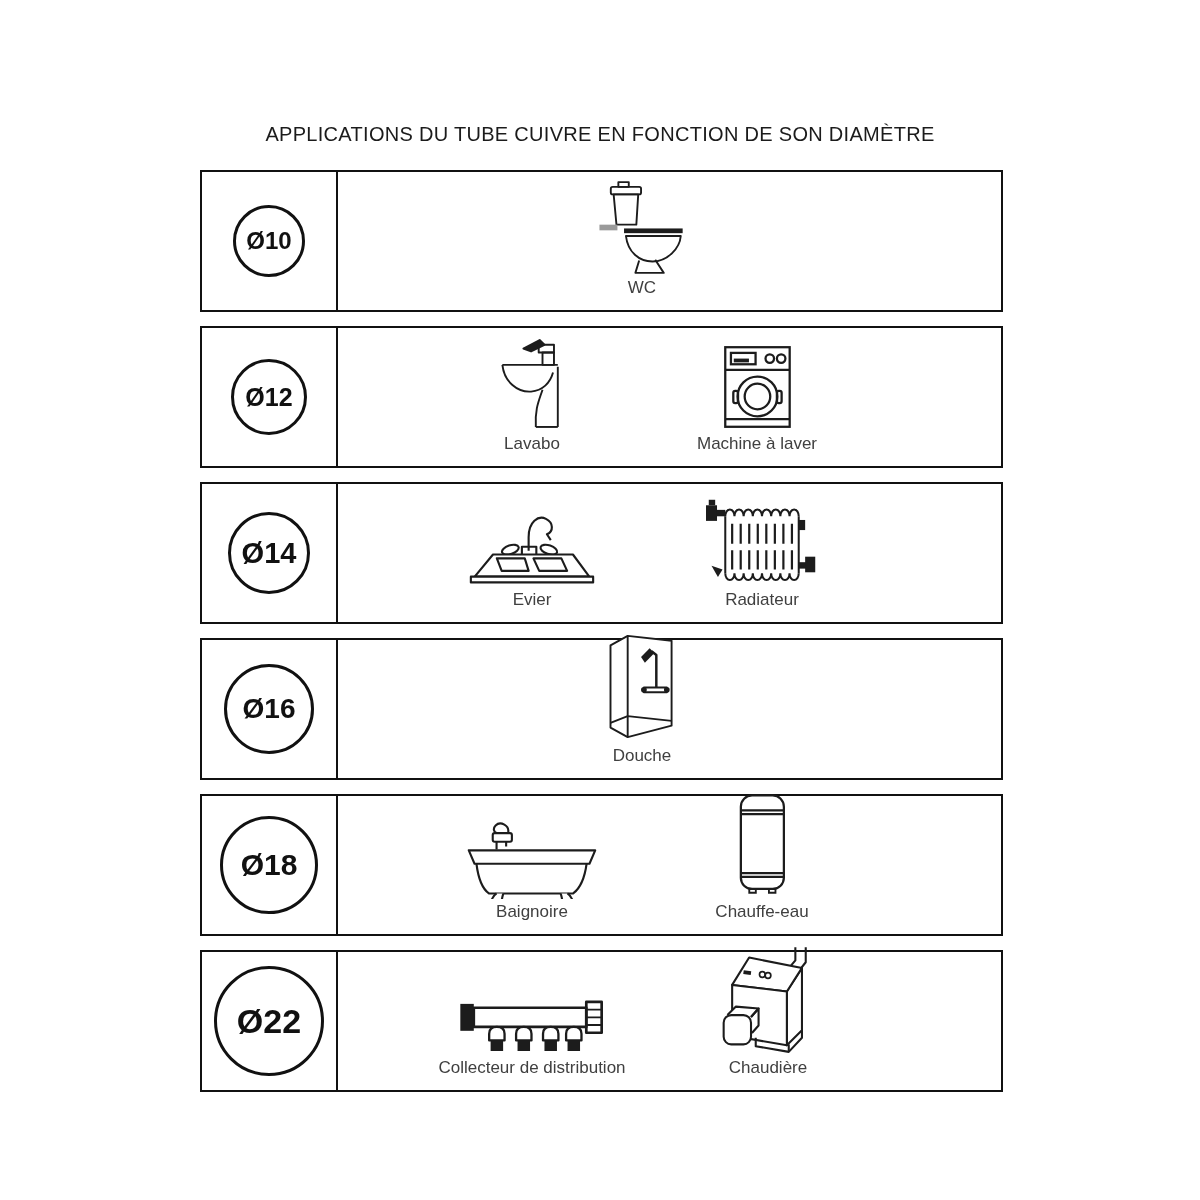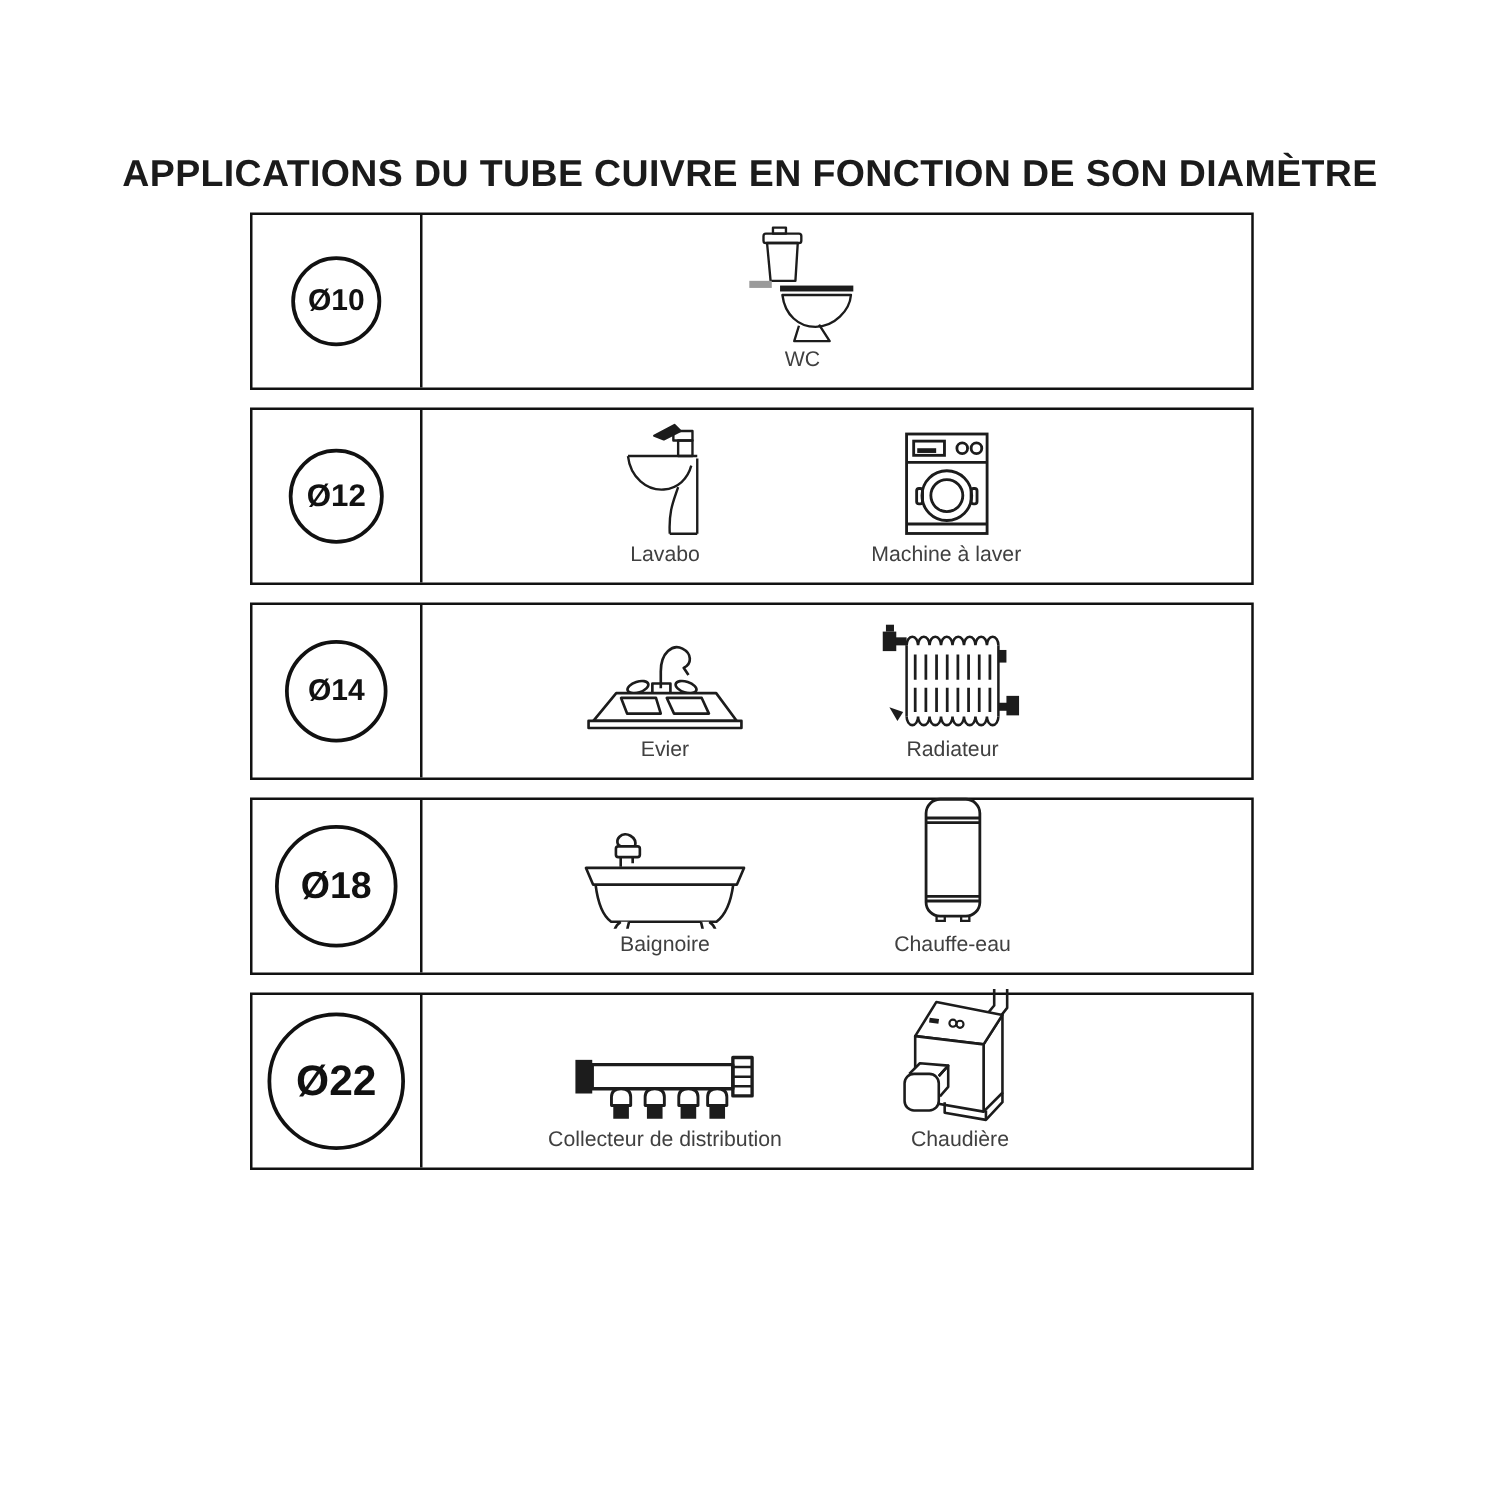--- a/index.html
+++ b/index.html
@@ -1,29 +1,29 @@
 <!DOCTYPE html>
 <html><head>
 <meta charset="utf-8">
 <style>
   html,body{margin:0;padding:0;background:#fff;}
   .stage{position:relative;width:1200px;height:1200px;background:#fff;overflow:hidden;
          font-family:"Liberation Sans",sans-serif;color:#1b1b1b;}
   .title{position:absolute;top:123px;left:0;width:100%;text-align:center;
-         font-size:30px;font-weight:bold;letter-spacing:.3px;color:#1b1b1b;}
+         font-size:20px;font-weight:normal;letter-spacing:.3px;color:#1b1b1b;}
   .table{position:absolute;left:200px;top:170px;width:803px;display:flex;
          flex-direction:column;gap:14px;}
   .row{height:142px;border:2px solid #111;background:#fff;display:flex;box-sizing:border-box;}
   .cell-d{width:134px;border-right:2px solid #111;display:flex;align-items:center;
           justify-content:center;flex:none;}
   .circle{border:3px solid #111;border-radius:50%;display:flex;align-items:center;
           justify-content:center;font-weight:bold;color:#111;box-sizing:border-box;background:#fff;}
   .s72{width:72px;height:72px;font-size:24px;}
   .s76{width:76px;height:76px;font-size:25px;}
-  .s82{width:82px;height:82px;font-size:24px;}
+  .s82{width:82px;height:82px;font-size:29px;}
   .s90{width:90px;height:90px;font-size:28px;}
   .s98{width:98px;height:98px;font-size:30px;}
   .s110{width:110px;height:110px;font-size:34px;}
   .cell-items{position:relative;flex:1;}
   .item{position:absolute;bottom:12px;transform:translateX(-50%);display:flex;
         flex-direction:column;align-items:center;}
   .item .label{font-size:17px;color:#404040;margin-top:3px;white-space:nowrap;}
   .icon{display:flex;align-items:flex-end;justify-content:center;}
   
   .pA{left:304px;} .pB{left:194px;} .pC{left:419px;} .pD{left:424px;} .pE{left:430px;}
@@ -145,20 +145,44 @@
                 <path d="M31,64 L60,64 L64,77 L36,77 Z"></path>
                 <path d="M69,64 L98,64 L104,77 L75,77 Z"></path>
               </g>
             </svg>
           </span>
           <span class="label">Evier</span>
         </div>
       </div>
     </div>
 
+    <div class="row">
+      <div class="cell-d">
+        <div class="circle s90">Ø16</div>
+      </div>
+      <div class="cell-items">
+        <div class="item pA">
+          <span class="icon">
+            <svg width="84" height="113" viewBox="0 0 88 116">
+              <g fill="#fff" stroke="#1c1c1c" stroke-width="2" stroke-linejoin="round">
+                <path d="M11,15 L29,5 L75,10 L75,99 L29,111 L11,101 Z"></path>
+                <path d="M29,5 V111" fill="none"></path>
+                <path d="M11,96 L29,89 L75,94" fill="none"></path>
+                <path d="M43,27 L52,18 L57,23 L47,33 Z" fill="#1c1c1c" stroke="none"></path>
+                <path d="M54,21 L59,25 V60" fill="none" stroke-width="2.6"></path>
+                <rect x="46" y="59" width="24" height="5"></rect>
+                <circle cx="46" cy="61.5" r="3" fill="#1c1c1c" stroke="none"></circle>
+                <circle cx="70" cy="61.5" r="3" fill="#1c1c1c" stroke="none"></circle>
+              </g>
+            </svg>
+          </span>
+          <span class="label">Douche</span>
+        </div>
+      </div>
+    </div>
 
     <div class="row">
       <div class="cell-d">
         <div class="circle s98">Ø18</div>
       </div>
       <div class="cell-items">
         <div class="item pD">
           <span class="icon">
             <svg width="58" height="108" viewBox="0 0 62 112">
               <g fill="none" stroke="#1c1c1c" stroke-width="2.4">

